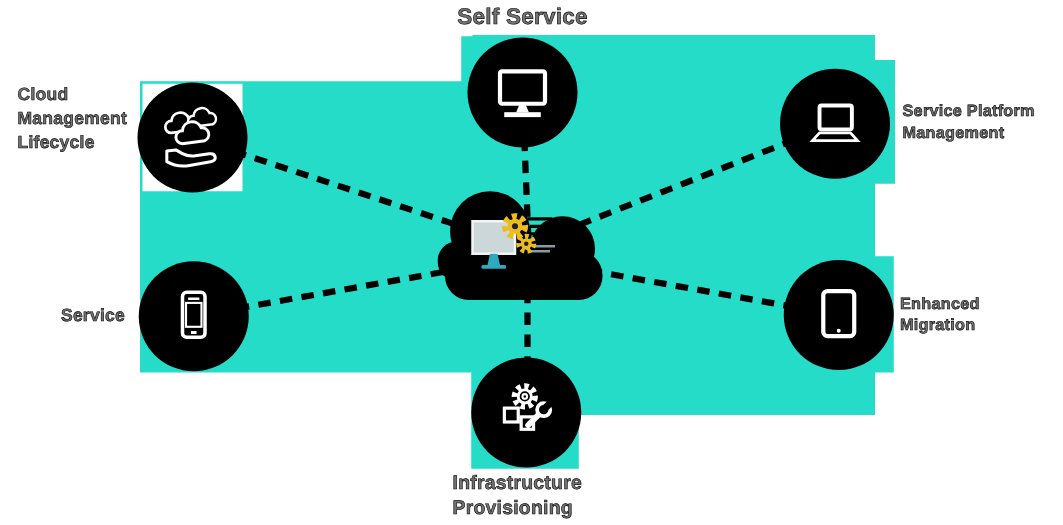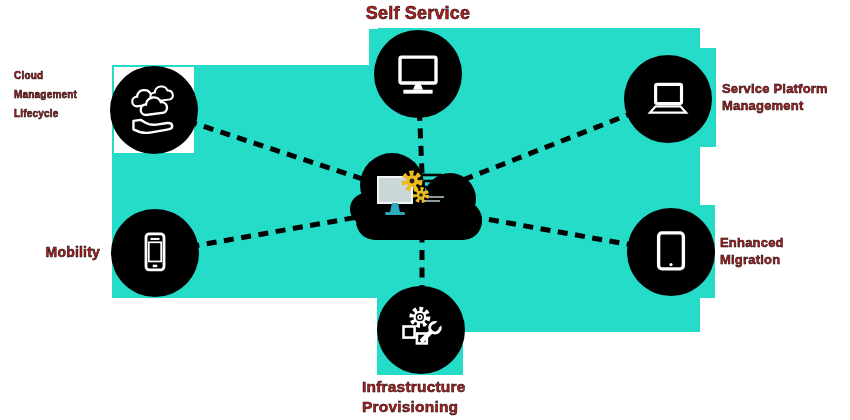--- a/index.html
+++ b/index.html
@@ -5,25 +5,25 @@
   html,body{margin:0;padding:0;background:#fff;}
   .stage{position:relative;width:850px;height:420px;background:#fff;overflow:hidden;
          font-family:"Liberation Sans",sans-serif;color:#000;}
   .panel{position:absolute;background:var(--accent);}
   .patch{position:absolute;}
   .patch.teal{background:var(--accent);}
   .patch.white{background:#fff;}
   #connectors{position:absolute;left:0;top:0;}
   .circle{position:absolute;width:88px;height:88px;border-radius:50%;background:#000;
           display:flex;align-items:center;justify-content:center;}
-  .lbl{position:absolute;font-weight:900;color:#b91c1c;letter-spacing:.2px;
+  .lbl{position:absolute;font-weight:900;color:#737373;letter-spacing:.2px;
        -webkit-text-stroke:.5px #050505;}
   .lbl span{display:block;}
   .lbl-top{left:300px;top:3px;width:236px;text-align:center;font-size:18px;line-height:21px;}
-  .lbl-cmp{left:14px;top:66px;font-size:10px;line-height:19px;}
+  .lbl-cmp{left:14px;top:66px;font-size:14px;line-height:19px;}
   .lbl-slm{left:722px;top:80px;font-size:13px;line-height:17px;}
   .lbl-mob{left:26px;top:243px;width:74px;text-align:right;font-size:14px;line-height:18px;}
   .lbl-mig{left:720px;top:234px;font-size:13px;line-height:17px;}
   .lbl-inf{left:362px;top:377px;font-size:15.5px;line-height:19.5px;}
   .cloud-hub{position:absolute;left:350px;top:151px;}
 </style>
 </head>
 <body>
 
 <div class="stage">
@@ -140,21 +140,21 @@
   <div class="lbl lbl-cmp">
     <span>Cloud</span>
     <span>Management</span>
     <span>Lifecycle</span>
   </div>
   <div class="lbl lbl-slm">
     <span>Service Platform</span>
     <span>Management</span>
   </div>
   <div class="lbl lbl-mob">
-    <span>Mobility</span>
+    <span>Service</span>
   </div>
   <div class="lbl lbl-mig">
     <span>Enhanced</span>
     <span>Migration</span>
   </div>
   <div class="lbl lbl-inf">
     <span>Infrastructure</span>
     <span>Provisioning</span>
   </div>
 

